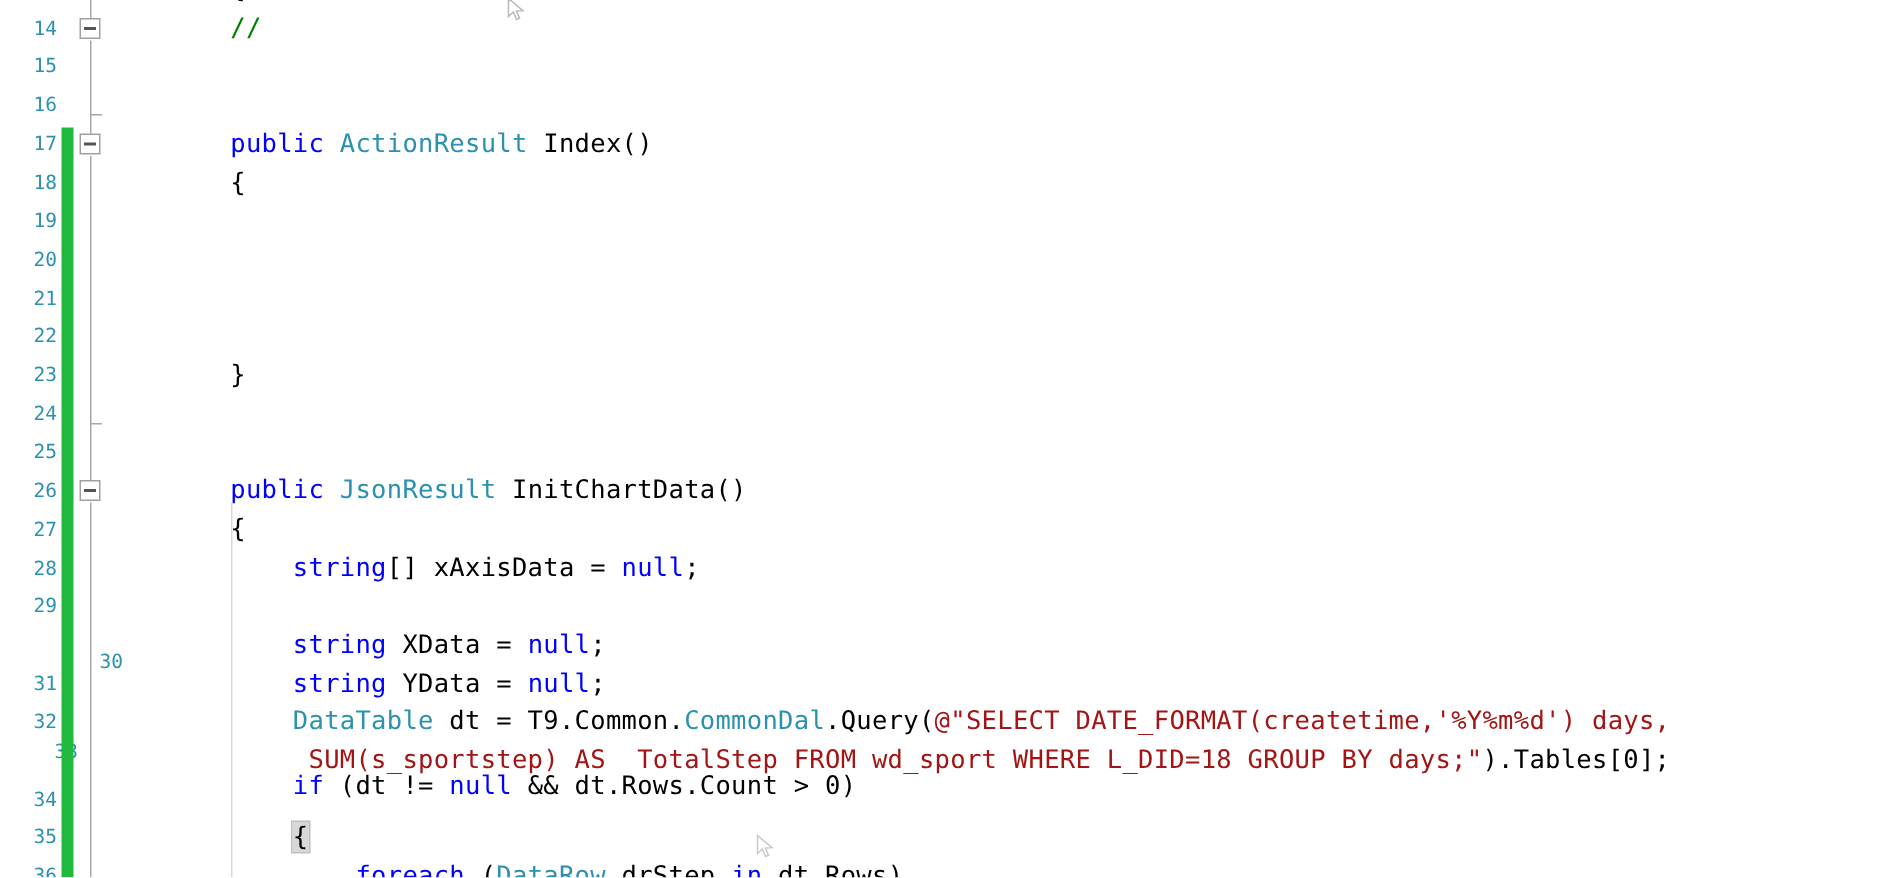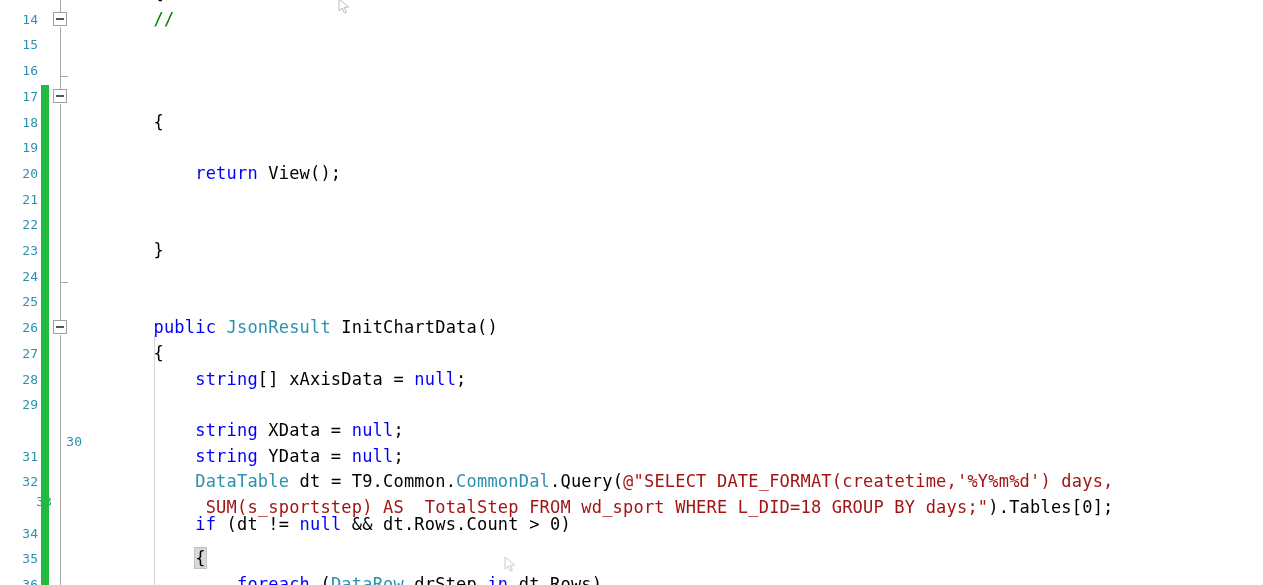--- a/index.html
+++ b/index.html
@@ -174,23 +174,23 @@
         <div class="foldbox" style="top: 11.7px;"></div>
         <div class="foldbox" style="top: 88.8px;"></div>
         <div class="foldbox" style="top: 320.1px;"></div>
       </div>
   </div>
 
   <div class="code" id="codesurface">
       <div class="line" style="top: -19px;"><span class="pln">        </span><span class="pln">{</span></div>
       <div class="line" style="top: 6.7px;"><span class="pln">        </span><span class="cmt">//</span></div>
       <div class="line" style="top: 58.1px;"></div>
+      <div class="line" style="top: 83.8px;"><span class="pln">        </span><span class="kw">public</span><span class="pln"> </span><span class="type">ActionResult</span><span class="pln"> Index()</span></div>
       <div class="line" style="top: 109.5px;"><span class="pln">        </span><span class="pln">{</span></div>
       <div class="line" style="top: 135.2px;"></div>
-      <div class="line" style="top: 160.9px;"><span class="pln">            </span><span class="kw">return</span><span class="pln"> View();</span></div>
       <div class="line" style="top: 186.6px;"></div>
       <div class="line" style="top: 212.3px;"></div>
       <div class="line" style="top: 238px;"><span class="pln">        </span><span class="pln">}</span></div>
       <div class="line" style="top: 263.7px;"></div>
       <div class="line" style="top: 289.4px;"></div>
       <div class="line" style="top: 315.1px;"><span class="pln">        </span><span class="kw">public</span><span class="pln"> </span><span class="type">JsonResult</span><span class="pln"> InitChartData()</span></div>
       <div class="line" style="top: 340.8px;"><span class="pln">        </span><span class="pln">{</span></div>
       <div class="line" style="top: 366.5px;"><span class="pln">            </span><span class="kw">string</span><span class="pln">[] xAxisData = </span><span class="kw">null</span><span class="pln">;</span></div>
       <div class="line" style="top: 417.9px;"><span class="pln">            </span><span class="kw">string</span><span class="pln"> XData = </span><span class="kw">null</span><span class="pln">;</span></div>
       <div class="line" style="top: 443.6px;"><span class="pln">            </span><span class="kw">string</span><span class="pln"> YData = </span><span class="kw">null</span><span class="pln">;</span></div>

